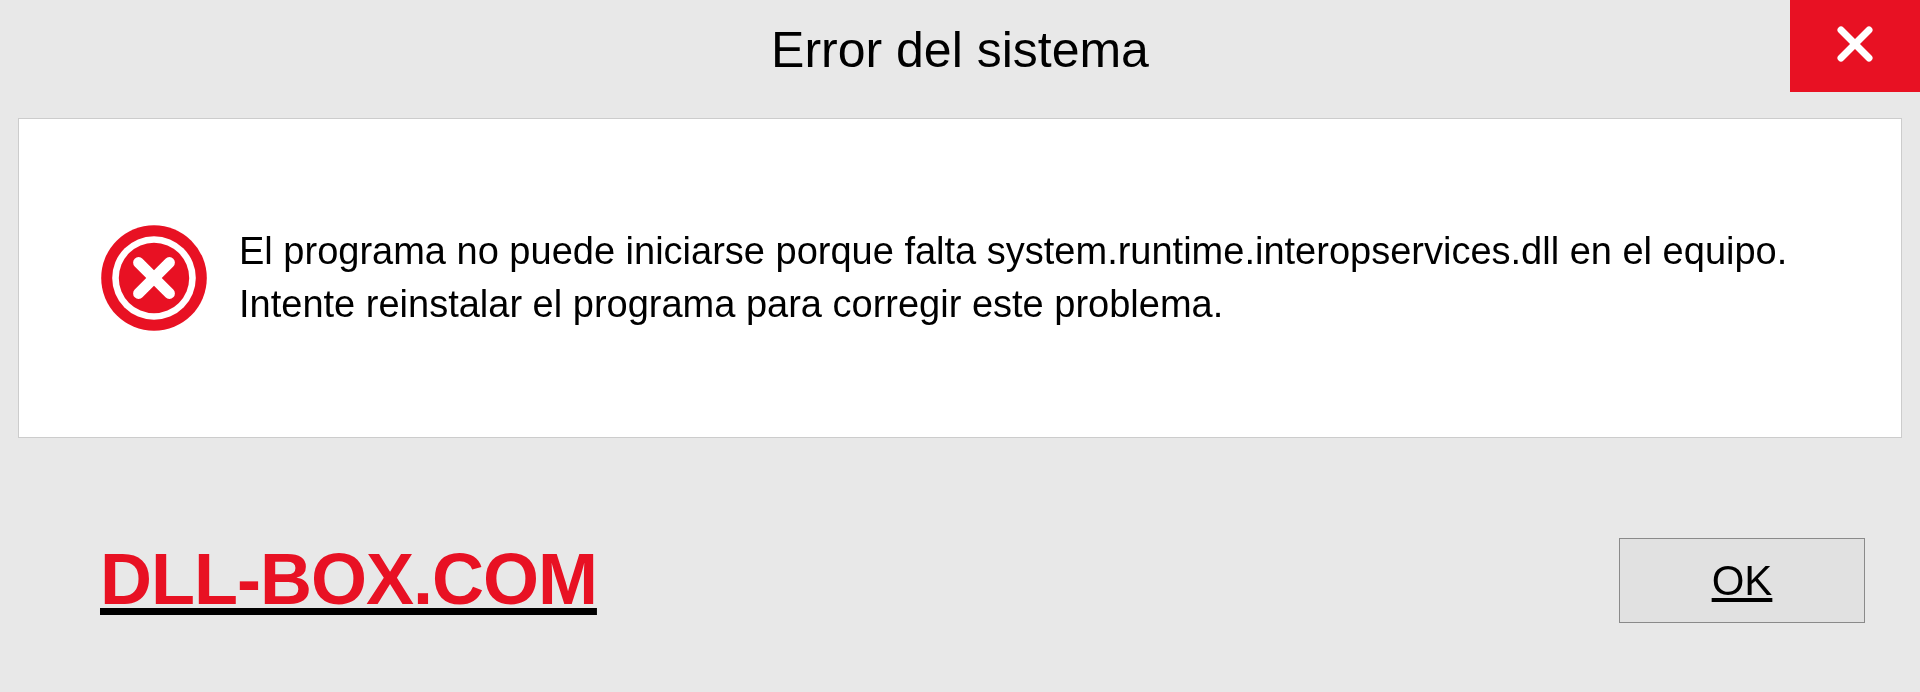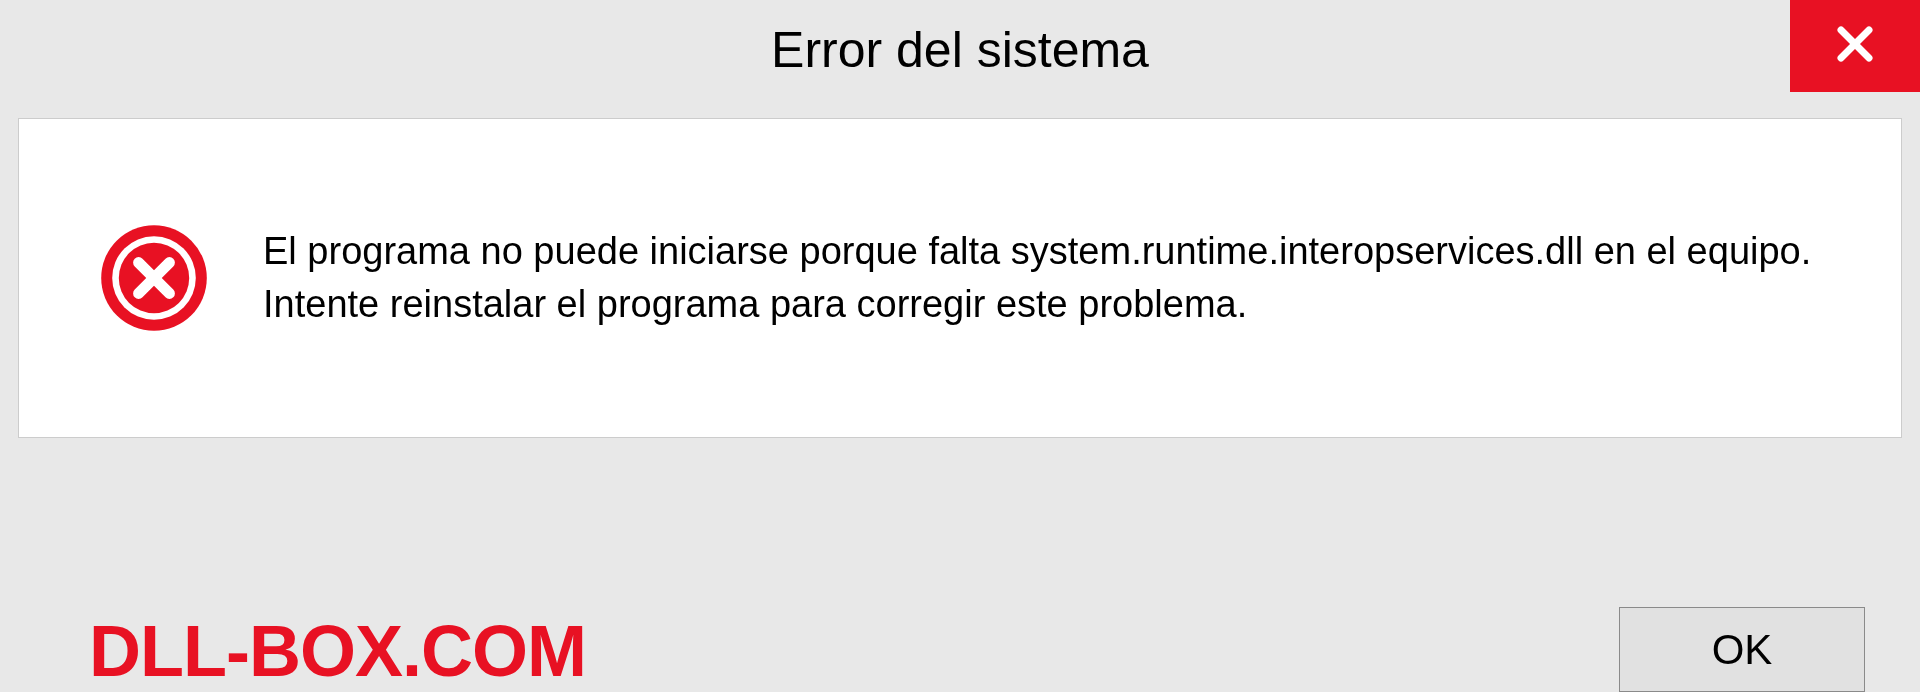--- a/index.html
+++ b/index.html
@@ -44,44 +44,45 @@
       width: 48px;
       height: 48px;
     }
     .content-panel {
       margin: 18px;
       background: #fff;
       border: 1px solid #ccc;
       padding: 70px 70px 70px 80px;
       display: flex;
       align-items: center;
-      gap: 54px;
+      gap: 30px;
       height: 320px;
     }
     .error-icon {
       width: 110px;
       height: 110px;
       flex-shrink: 0;
     }
     .message {
       font-size: 38px;
       font-weight: 400;
       color: #000;
       line-height: 1.4;
     }
     .footer {
       position: absolute;
       bottom: 0;
-      left: 4px;
+      left: 15px;
       right: 0;
       height: 154px;
       display: flex;
-      align-items: flex-end;
+      align-items: flex-start;
       justify-content: space-between;
       padding: 0 55px 0 85px;
+      text-decoration: underline;
     }
     .watermark {
       font-size: 72px;
       font-weight: 800;
       color: #e81123;
       letter-spacing: -1px;
       font-family: Arial, sans-serif;
     }
     .ok-button {
       width: 246px;

